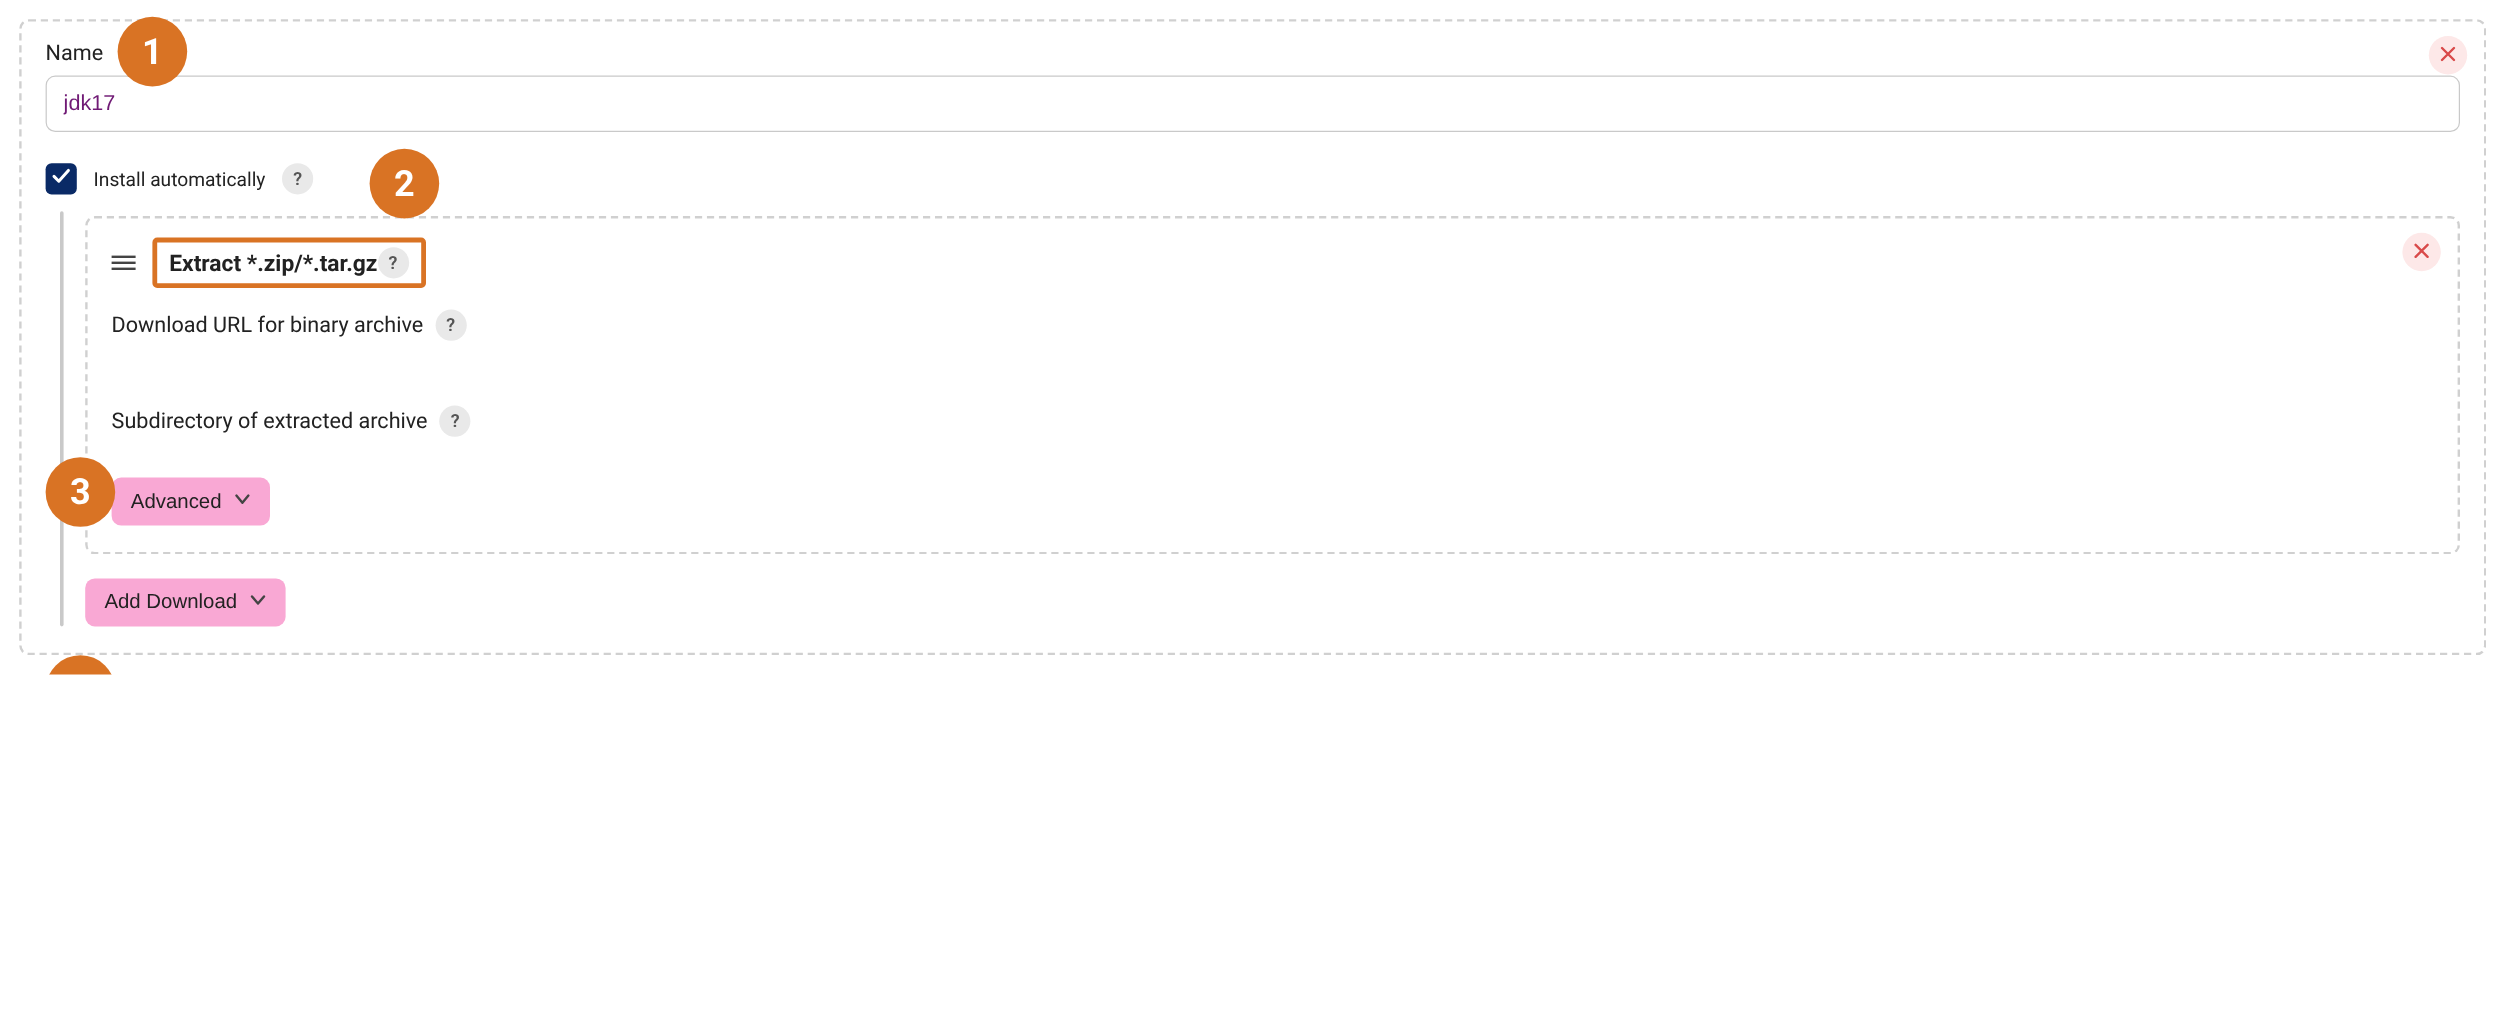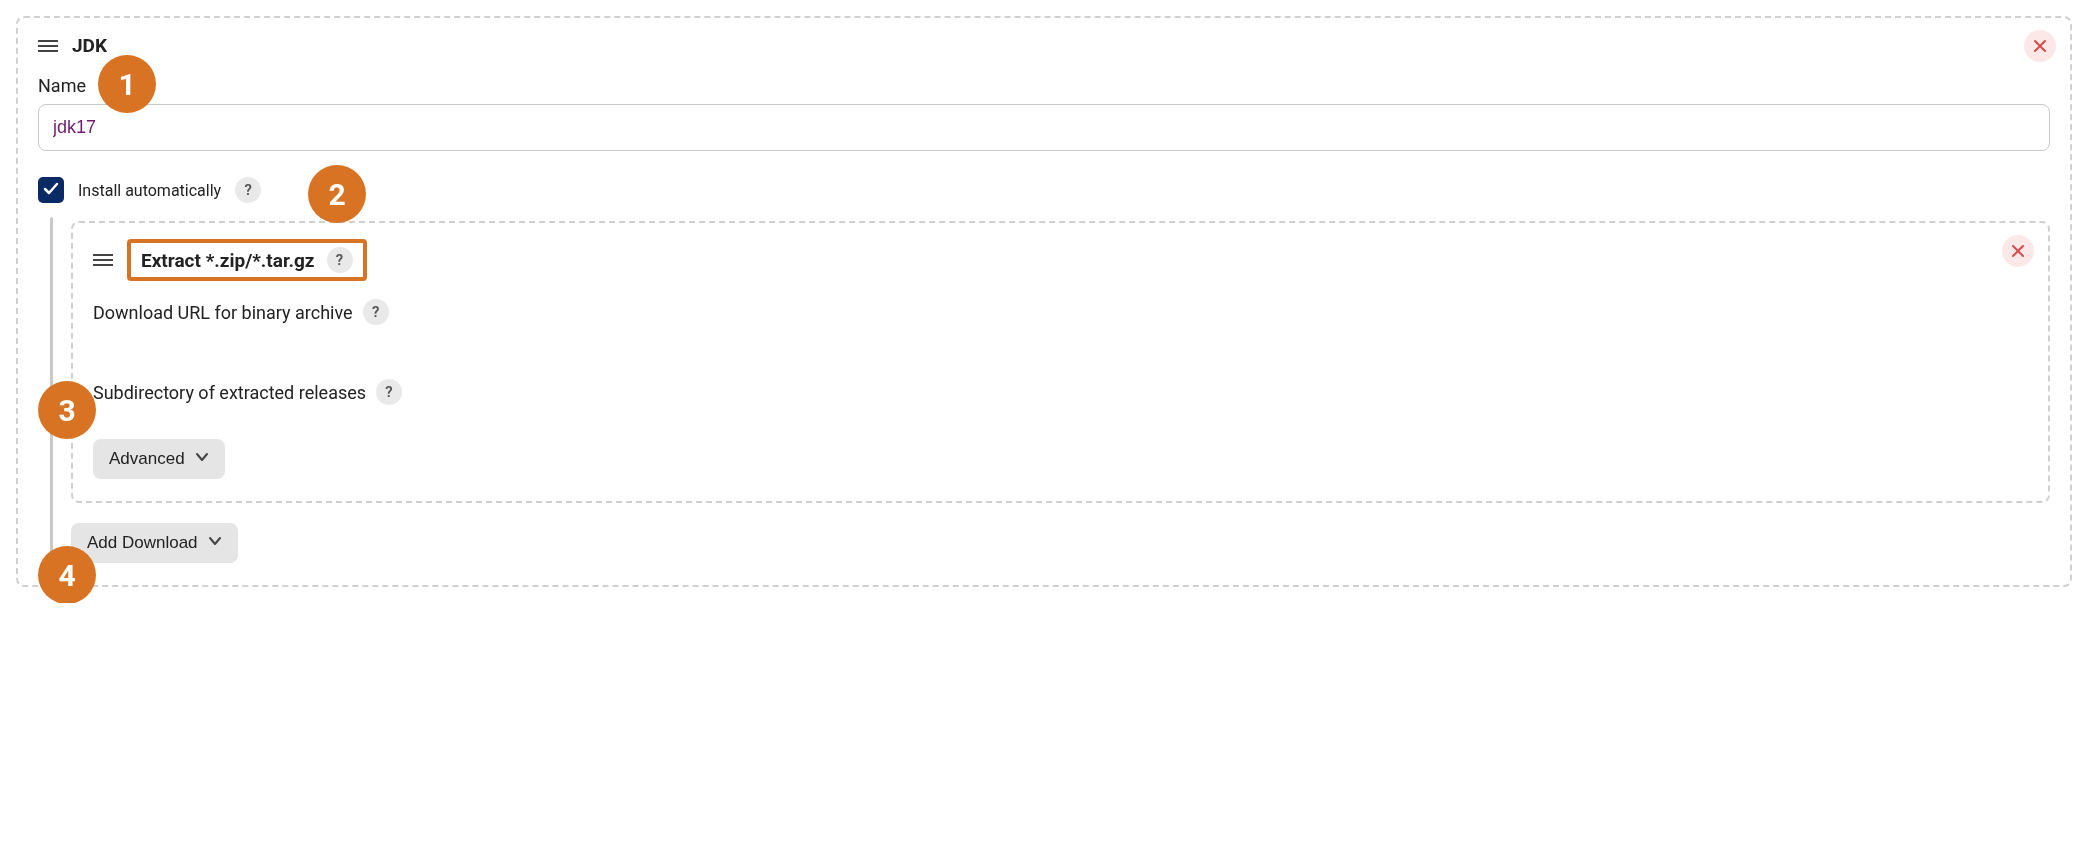--- a/index.html
+++ b/index.html
@@ -118,40 +118,39 @@
     width: 3px;
     background: #c9c9c9;
     border-radius: 2px;
     flex: 0 0 3px;
     margin-left: 12px;
   }
   .indent-content { flex: 1; }
   .installer-title-wrap {
     display: inline-flex;
     align-items: center;
-    gap: 12px;
     border: 4px solid #d97324;
     border-radius: 4px;
     padding: 4px 10px 4px 10px;
   }
   .installer-title {
     font-weight: 700;
     font-size: 19px;
   }
   .installer-header {
     display: flex;
     align-items: center;
     gap: 14px;
     margin-bottom: 18px;
   }
   .btn {
     display: inline-flex;
     align-items: center;
     gap: 10px;
-    background: #e5e5e5;
+    background: #f9a8d4;
     border-radius: 8px;
     padding: 10px 16px;
     font-size: 17px;
     cursor: pointer;
     border: none;
     color: #222;
   }
   .chevron {
     display: inline-block;
   }
@@ -185,28 +184,20 @@
   <div class="panel">
 
     <div class="close-btn">
       <span>
         <svg viewBox="0 0 14 14">
             <path d="M2 2 L12 12 M12 2 L2 12" stroke="#d94a4a" stroke-width="2" stroke-linecap="round"></path>
           </svg>
       </span>
     </div>
 
-    <div class="panel-header">
-      <span class="drag-icon">
-        <span></span>
-          <span></span>
-          <span></span>
-      </span>
-      <span class="panel-title">JDK</span>
-    </div>
 
     <div class="field-row" style="position:relative;">
       <div class="field-label">Name</div>
       <input type="text" class="text-input" value="jdk17" style="">
       
       <div class="anno" style="top:-20px; left:60px;">1</div>
     </div>
 
     <div class="checkbox-row" style="position:relative;">
       <div class="checkbox">
@@ -256,21 +247,21 @@
               <span>Download URL for binary archive</span>
               <span class="help-badge">?</span>
             </div>
           </div>
 
           <div class="spacer-lg"></div>
 
           
           <div class="field-row" style="position:relative;">
             <div class="field-label">
-              <span>Subdirectory of extracted releases</span>
+              <span>Subdirectory of extracted archive</span>
               <span class="help-badge">?</span>
             </div>
           </div>
 
           <div class="spacer-md"></div>
 
           
           <button class="btn">
             <span>Advanced</span>
             <span class="chevron">

